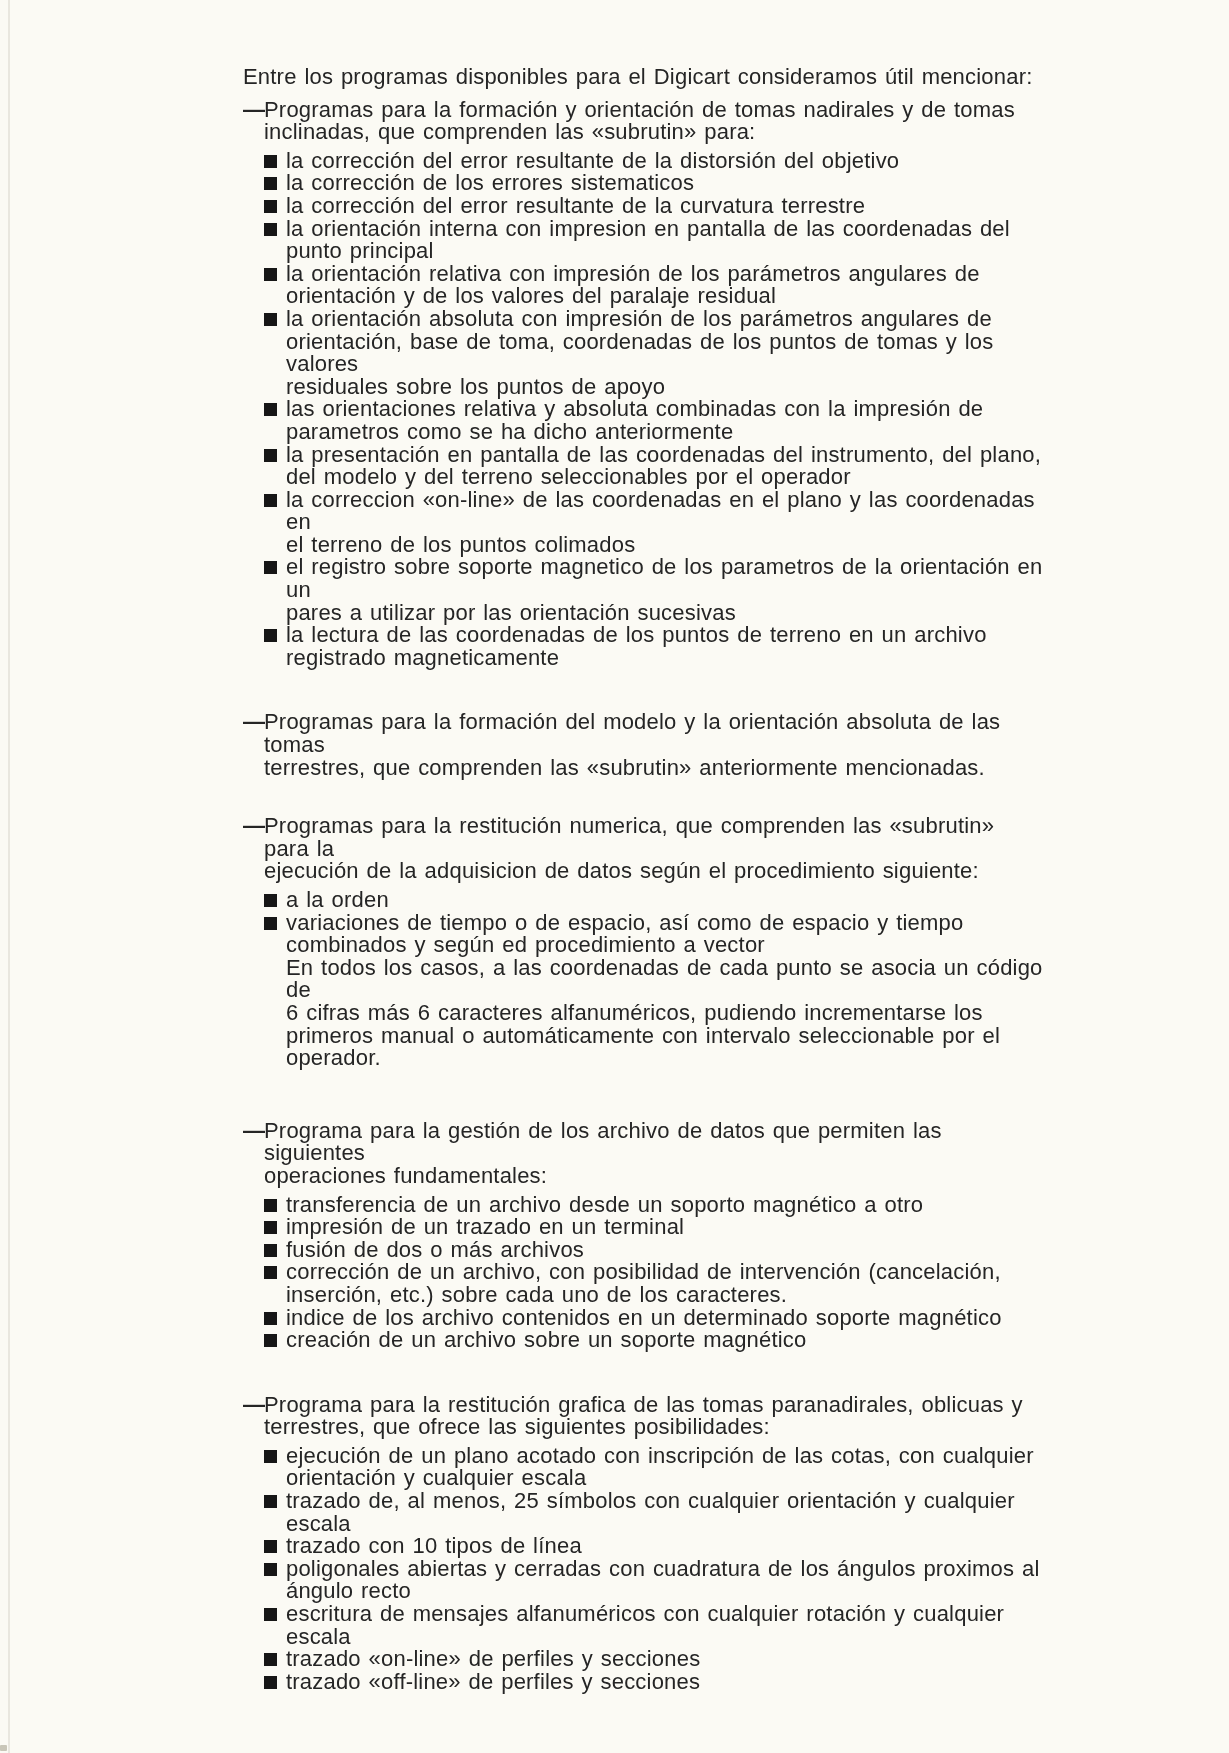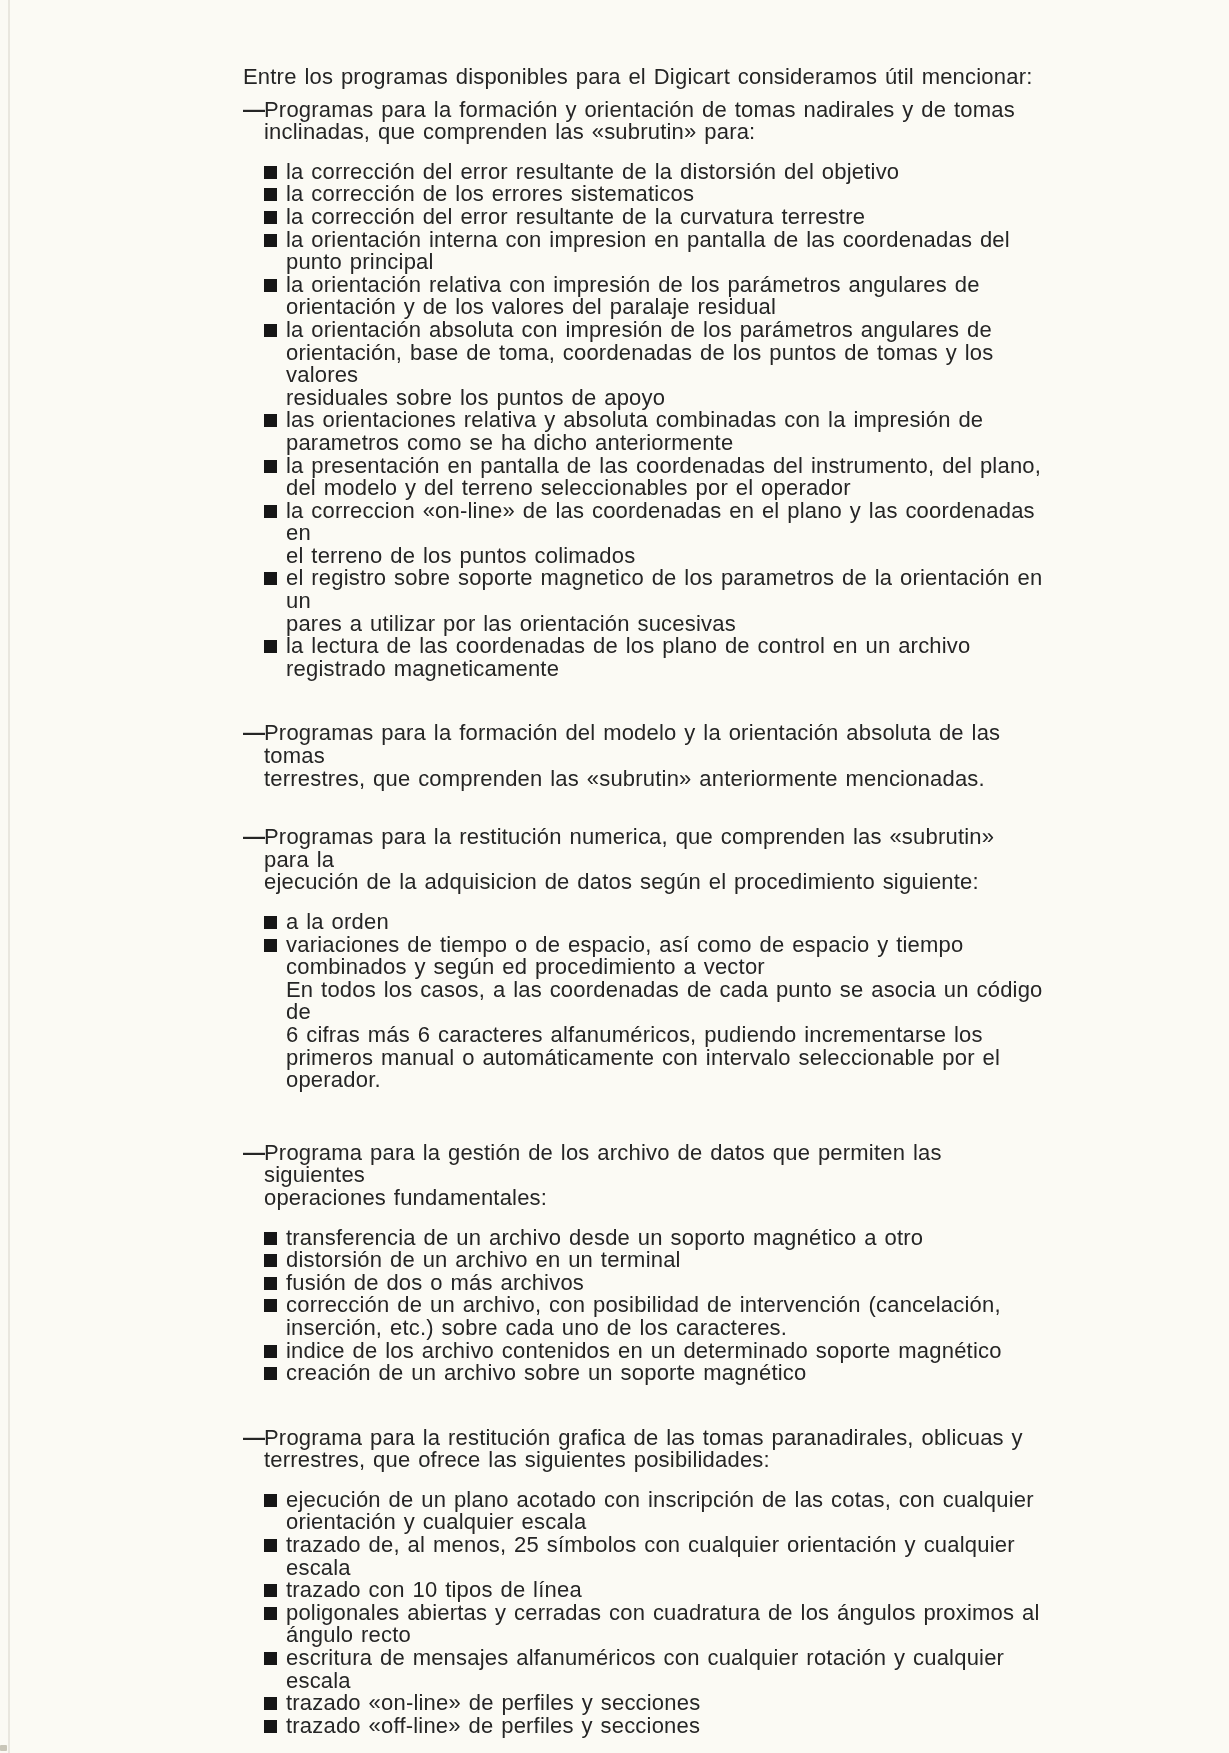--- a/index.html
+++ b/index.html
@@ -62,21 +62,21 @@
   .dash {
     font-weight: 700;
     width: 21px;
     flex: 0 0 21px;
   }
   .heading-text {
     font-weight: 400;
     white-space: pre-line;
   }
   .bullets {
-    margin-top: 17px;
+    margin-top: 6px;
   }
   .section:nth-of-type(5) .bullets {
   }
   .bullet-item {
     display: flex;
     align-items: flex-start;
     margin-left: 21px;
   }
   .bullet-marker {
     flex: 0 0 13px;
@@ -149,21 +149,21 @@
             <div class="bullet-text">la correccion «on-line» de las coordenadas en el plano y las coordenadas en
 el terreno de los puntos colimados</div>
           </div>
           <div class="bullet-item">
             <span class="bullet-marker"></span>
             <div class="bullet-text">el registro sobre soporte magnetico de los parametros de la orientación en un
 pares a utilizar por las orientación sucesivas</div>
           </div>
           <div class="bullet-item">
             <span class="bullet-marker"></span>
-            <div class="bullet-text">la lectura de las coordenadas de los plano de control en un archivo
+            <div class="bullet-text">la lectura de las coordenadas de los puntos de terreno en un archivo
 registrado magneticamente</div>
           </div>
         </div>
       </div>
       <div class="section">
         <div class="heading-row">
           <span class="dash">—</span>
           <div class="heading-text">Programas para la formación del modelo y la orientación absoluta de las tomas
 terrestres, que comprenden las «subrutin» anteriormente mencionadas.</div>
         </div>
@@ -196,21 +196,21 @@
           <div class="heading-text">Programa para la gestión de los archivo de datos que permiten las siguientes
 operaciones fundamentales:</div>
         </div>
         <div class="bullets">
           <div class="bullet-item">
             <span class="bullet-marker"></span>
             <div class="bullet-text">transferencia de un archivo desde un soporto magnético a otro</div>
           </div>
           <div class="bullet-item">
             <span class="bullet-marker"></span>
-            <div class="bullet-text">distorsión de un archivo en un terminal</div>
+            <div class="bullet-text">impresión de un trazado en un terminal</div>
           </div>
           <div class="bullet-item">
             <span class="bullet-marker"></span>
             <div class="bullet-text">fusión de dos o más archivos</div>
           </div>
           <div class="bullet-item">
             <span class="bullet-marker"></span>
             <div class="bullet-text">corrección de un archivo, con posibilidad de intervención (cancelación,
 inserción, etc.) sobre cada uno de los caracteres.</div>
           </div>

